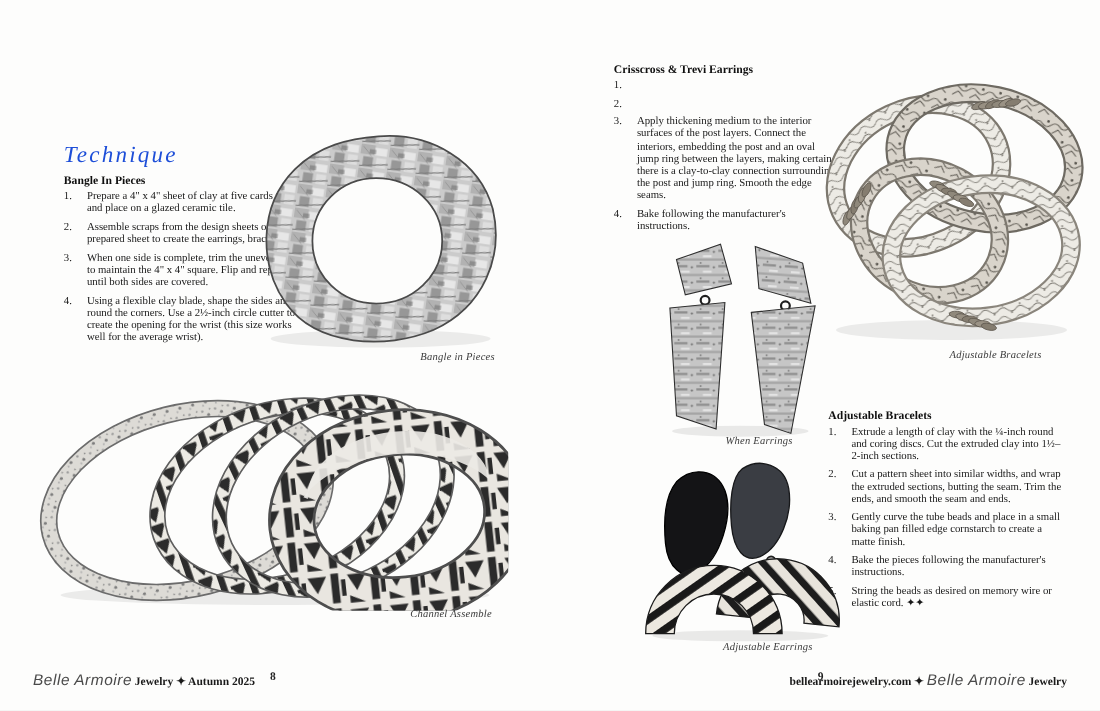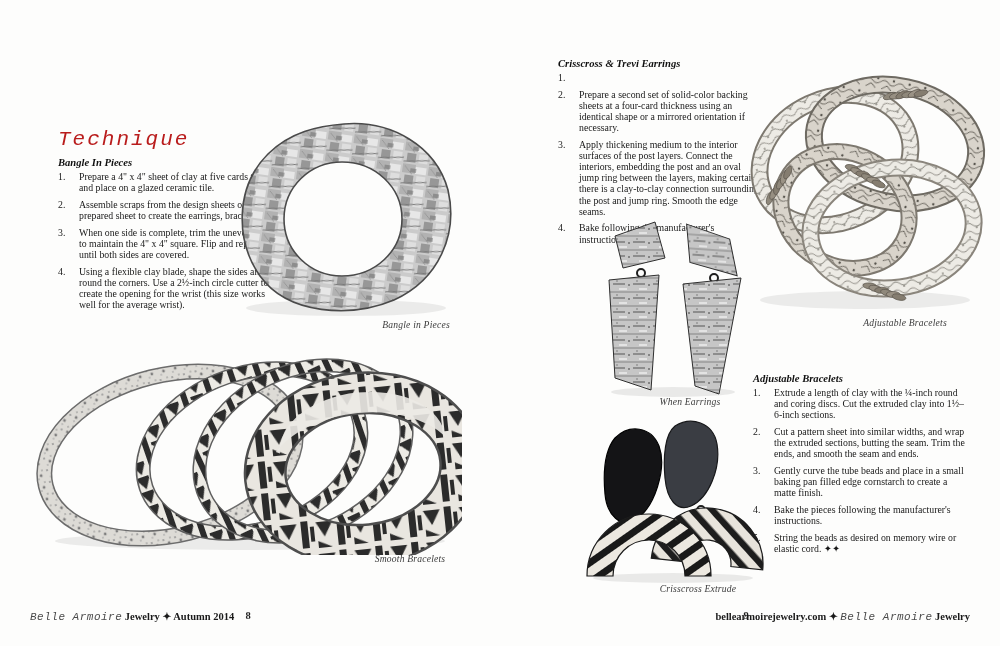--- a/index.html
+++ b/index.html
@@ -5,35 +5,35 @@
   * { margin:0; padding:0; box-sizing:border-box; }
   html,body { width:1000px; height:646px; }
   body { font-family:"Liberation Serif", serif; background:#e9e9e9; }
   .spread {
     position:relative; width:1000px; height:646px;
     background:#fdfdfc; overflow:hidden; color:#1f1f1f;
   }
   
   .col { position:absolute; }
   .technique {
-    font-family:Liberation Mono, monospace; font-style:italic;
-    font-size:21px; color:#b91c1c; letter-spacing:2px; font-weight:400;
+    font-family:Liberation Serif, serif; font-style:italic;
+    font-size:21px; color:#1d4ed8; letter-spacing:2px; font-weight:400;
   }
-  .sec-heading { font-size:10.6px; font-weight:bold; color:#101010; margin-bottom:3px;font-style:italic; }
+  .sec-heading { font-size:10.6px; font-weight:bold; color:#101010; margin-bottom:3px; }
   .steps { font-size:9.8px; line-height:1.14; color:#181818; }
   .step { display:flex; margin-bottom:5.5px; }
   .step .n { width:21px; flex:none; }
   .step .t { flex:1; }
   .caption {
     position:absolute; font-style:italic; font-size:9.6px; color:#3c3c3c;
     text-align:center; letter-spacing:0.2px;
   }
   
   .footer { position:absolute; top:610px; font-size:10px; color:#1a1a1a; white-space:nowrap; }
-  .script { font-family:Liberation Mono, monospace; font-style:italic; color:#4a4a4a; font-size:11px; letter-spacing:0.5px; }
+  .script { font-family:Liberation Sans, sans-serif; font-style:italic; color:#4a4a4a; font-size:14px; letter-spacing:0.5px; }
   .mag { font-weight:bold; font-size:10.5px; }
   .pageno { position:absolute; top:610px; font-size:10.5px; font-weight:600; width:20px; text-align:center; }
   
   .photo { position:absolute; }
   .photo svg { display:block; width:100%; height:100%; }
 </style>
 </head>
 <body>
 
 <div class="spread">
@@ -120,31 +120,30 @@
         <ellipse cx="283" cy="98" rx="108" ry="80" fill="none" stroke="#5e5e5e" stroke-width="14"></ellipse>
         <ellipse cx="283" cy="98" rx="108" ry="80" fill="none" stroke="url(#bwa)" stroke-width="11"></ellipse>
       </g>
       <g transform="rotate(-6 343 116)">
         <ellipse cx="343" cy="116" rx="98" ry="76" fill="none" stroke="#4e4e4e" stroke-width="43"></ellipse>
         <ellipse cx="343" cy="116" rx="98" ry="76" fill="none" stroke="url(#geo)" stroke-width="38"></ellipse>
         <path d="M258,90 A98,62 0 0 1 428,92 A82,52 0 0 0 262,92 Z" fill="#eceae5" opacity="0.9"></path>
       </g>
     </svg>
   </div>
-  <div class="caption" style="left:330px; top:553px; width:160px;">Smooth Bracelets</div>
+  <div class="caption" style="left:330px; top:553px; width:160px;">Channel Assemble</div>
 
   <div class="col" style="left:558px; top:58px; width:204px;">
     <div class="sec-heading">Crisscross &amp; Trevi Earrings</div>
     <div class="steps">
       <div class="step">
           <span class="n">1.</span>
         </div>
       <div class="step">
           <span class="n">2.</span>
-          <span class="t">Prepare a second set of solid-color backing sheets at a four-card thickness using an identical shape or a mirrored orientation if necessary.</span>
         </div>
       <div class="step">
           <span class="n">3.</span>
           <span class="t">Apply thickening medium to the interior surfaces of the post layers. Connect the interiors, embedding the post and an oval jump ring between the layers, making certain there is a clay-to-clay connection surrounding the post and jump ring. Smooth the edge seams.</span>
         </div>
       <div class="step">
           <span class="n">4.</span>
           <span class="t">Bake following the manufacturer's instructions.</span>
         </div>
     </div>
@@ -225,21 +224,21 @@
       <use href="#beads" x="130" y="238" transform="rotate(6 130 238)"></use>
     </svg>
   </div>
   <div class="caption" style="left:820px; top:317px; width:170px;">Adjustable Bracelets</div>
 
   <div class="col" style="left:753px; top:373px; width:216px;">
     <div class="sec-heading">Adjustable Bracelets</div>
     <div class="steps">
       <div class="step">
           <span class="n">1.</span>
-          <span class="t">Extrude a length of clay with the ¼-inch round and coring discs. Cut the extruded clay into 1½–6-inch sections.</span>
+          <span class="t">Extrude a length of clay with the ¼-inch round and coring discs. Cut the extruded clay into 1½–2-inch sections.</span>
         </div>
       <div class="step">
           <span class="n">2.</span>
           <span class="t">Cut a pattern sheet into similar widths, and wrap the extruded sections, butting the seam. Trim the ends, and smooth the seam and ends.</span>
         </div>
       <div class="step">
           <span class="n">3.</span>
           <span class="t">Gently curve the tube beads and place in a small baking pan filled edge cornstarch to create a matte finish.</span>
         </div>
       <div class="step">
@@ -271,25 +270,25 @@
         <circle cx="128" cy="96" r="4" fill="none" stroke="#222" stroke-width="1.8"></circle>
         <path d="M78,150 A56,56 0 0 1 190,150 L158,150 A24,24 0 0 0 110,150 Z" fill="url(#zeb2)" stroke="#1c1c1c" stroke-width="1.2" transform="rotate(6 134 150)"></path>
       </g>
       <g>
         <path d="M42,24 C56,10 78,12 86,32 C94,54 82,94 62,106 C48,114 34,102 32,80 C30,58 32,36 42,24 Z" fill="#141416" stroke="#000000" stroke-width="1.2"></path>
         <circle cx="60" cy="112" r="4" fill="none" stroke="#222" stroke-width="1.8"></circle>
         <path d="M14,162 A62,62 0 0 1 138,162 L112,162 A36,36 0 0 0 40,162 Z" fill="url(#zeb)" stroke="#1c1c1c" stroke-width="1.2"></path>
       </g>
     </svg>
   </div>
-  <div class="caption" style="left:618px; top:583px; width:160px;">Crisscross Extrude</div>
+  <div class="caption" style="left:618px; top:583px; width:160px;">Adjustable Earrings</div>
 
   <div class="footer" style="left:30px;">
     <span class="script">Belle Armoire</span>
-    <span class="mag">Jewelry ✦ Autumn 2014</span>
+    <span class="mag">Jewelry ✦ Autumn 2025</span>
   </div>
   <div class="pageno" style="left:238px;">8</div>
 
   <div class="pageno" style="left:736px;">9</div>
   <div class="footer" style="right:30px; text-align:center;">
     <span class="mag" style="font-weight:bold;">bellearmoirejewelry.com ✦</span>
     <span class="script">Belle Armoire</span>
     <span class="mag">Jewelry</span>
   </div>
 

